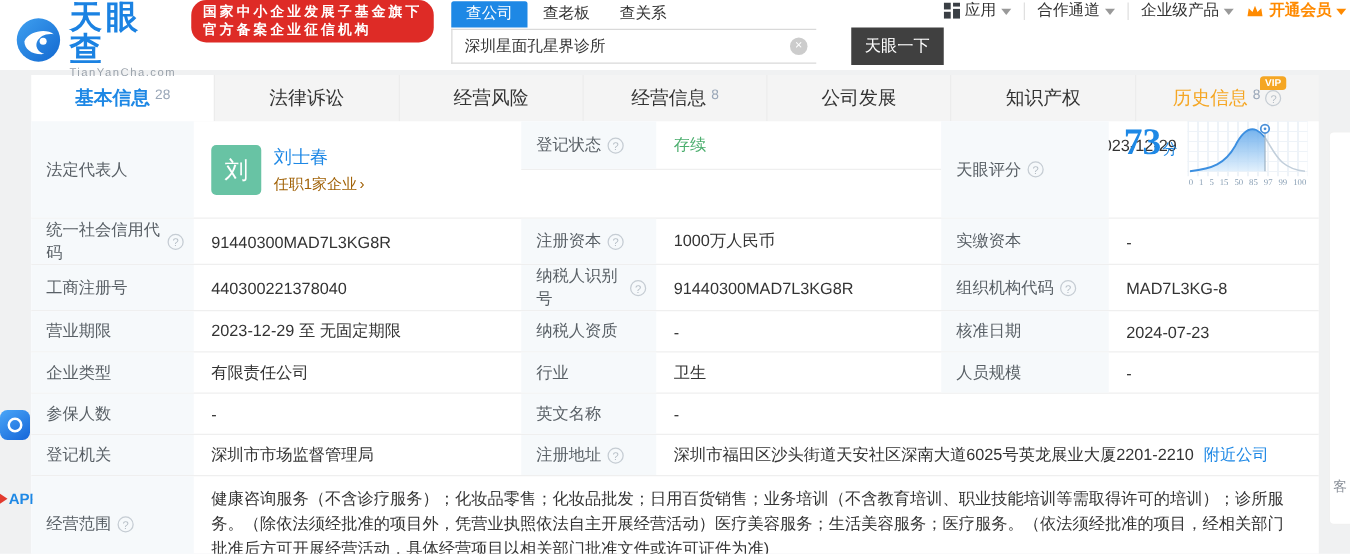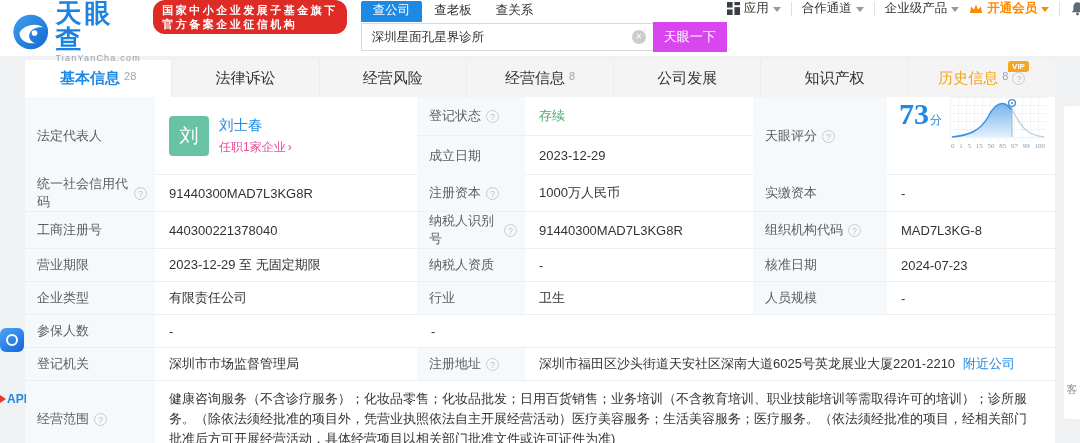--- a/index.html
+++ b/index.html
@@ -16,21 +16,21 @@
   .red-badge { margin-left:12px; background:#de2b26; color:#fff; padding:3px 9px; border-radius:12px; }
   .red-badge div { font-size:11px; font-weight:bold; letter-spacing:2.5px; line-height:14px; white-space:nowrap; }
   .search-block { margin-left:14px; }
   .search-tabs { display:flex; align-items:flex-end; height:22px; }
   .stab { font-size:12.5px; color:#333; padding:1px 12px 3px; cursor:pointer; white-space:nowrap; }
   .stab.active { background:#1e88e5; color:#fff; border-radius:2px 2px 0 0; }
   .search-row { display:flex; align-items:center; }
   .search-box { position:relative; }
   .search-input { width:292px; height:28px; border:1px solid #d9d9d9; border-right:none; font-size:12.5px; color:#333; padding:0 26px 0 10px; outline:none; font-family:inherit; }
   .clear { position:absolute; right:7px; top:7px; width:14px; height:14px; background:#ccc; color:#fff; border-radius:50%; font-size:10px; line-height:14px; text-align:center; cursor:pointer; }
-  .search-btn { height:30px; width:74px; background:#d946ef; color:#fff; border:none; font-size:13px; cursor:pointer; font-family:inherit; }
+  .search-btn { height:30px; width:74px; background:#404040; color:#fff; border:none; font-size:13px; cursor:pointer; font-family:inherit;margin-left:28px; }
   .top-nav { margin-left:auto; display:flex; align-items:center; gap:10px; white-space:nowrap; }
   .nav-item { display:flex; align-items:center; gap:4px; font-size:12.5px; color:#333; cursor:pointer; }
   .nav-item.orange { color:#ff8a00; font-weight:bold; }
   .caret { width:0; height:0; border-left:4px solid transparent; border-right:4px solid transparent; border-top:5px solid #999; margin-top:2px; }
   .nav-item.orange .caret { border-top-color:#ff8a00; }
   .vdiv { width:1px; height:14px; background:#e0e0e0; }
 
   
   .anchor-tabs { position:absolute; top:60px; left:25px; width:1030px; height:37px; display:flex; background:#f4f4f4; }
   .atab { flex:1; display:flex; align-items:center; justify-content:center; gap:4px; font-size:15px; color:#333; border-right:1px solid #ececec; cursor:pointer; position:relative; }
@@ -50,24 +50,24 @@
   .cell { display:flex; align-items:center; padding:0 8px 0 12px; }
   .cell.lbl { background:#f6f9fb; color:#596066; gap:5px; }
   .cell.val { color:#333; padding-left:14px; }
   .cell.val.green { color:#4cae6e; }
   .help { display:inline-block; width:13px; height:13px; border-radius:50%; border:1px solid #c5ccd3; color:#b7bfc7; font-size:9px; line-height:12px; text-align:center; cursor:pointer; flex:none; }
   .link { color:#1e88e5; cursor:pointer; text-decoration:none; }
 
   .legal-rep-cell { padding-left:48px; gap:10px; }
   .avatar { width:40px; height:40px; border-radius:4px; background:#68c3a4; color:#fff; font-size:19px; display:flex; align-items:center; justify-content:center; cursor:pointer; flex:none; }
   .lr-name { display:block; color:#1e88e5; font-size:14.5px; cursor:pointer; }
-  .lr-sub { display:block; color:#ec4899; font-size:12px; margin-top:4px; cursor:pointer; }
+  .lr-sub { display:block; color:#a16207; font-size:12px; margin-top:4px; cursor:pointer; }
   .lr-arrow { margin-left:2px; }
 
-  .mid-stack { display:flex; flex-direction:column; }
+  .mid-stack { display:flex; flex-direction:row; }
   .mini-row { display:grid; grid-template-columns:108px 228px; height:39px; border-bottom:1px solid #efefef; }
   .mini-row.last { border-bottom:none; }
 
   .score-zone { display:grid; grid-template-columns:134px 168px; }
   .score-val { display:flex; padding-left:12px; gap:8px;font-family:Liberation Serif, serif; }
   .score-num .n { font-size:30px; font-weight:bold; color:#1e88e5; }
   .score-num .u { font-size:12px; color:#1e88e5; margin-left:1px; }
   .score-chart { width:96px; }
   .chart-grid { width:96px; height:44px;
     background-image:repeating-linear-gradient(to right,#eef3f8 0,#eef3f8 1px,transparent 1px,transparent 8px),
@@ -328,20 +328,23 @@
         <span>人员规模</span>
       </div>
       <div class="cell val">-</div>
     </div>
 
     <div class="row">
       <div class="cell lbl">
         <span>参保人数</span>
       </div>
       <div class="cell val">-</div>
+      <div class="cell lbl">
+        <span>英文名称</span>
+      </div>
       <div class="cell val">-</div>
       <div class="cell"></div>
       <div class="cell"></div>
     </div>
 
     <div class="row r7">
       <div class="cell lbl">
         <span>登记机关</span>
       </div>
       <div class="cell val">深圳市市场监督管理局</div>

